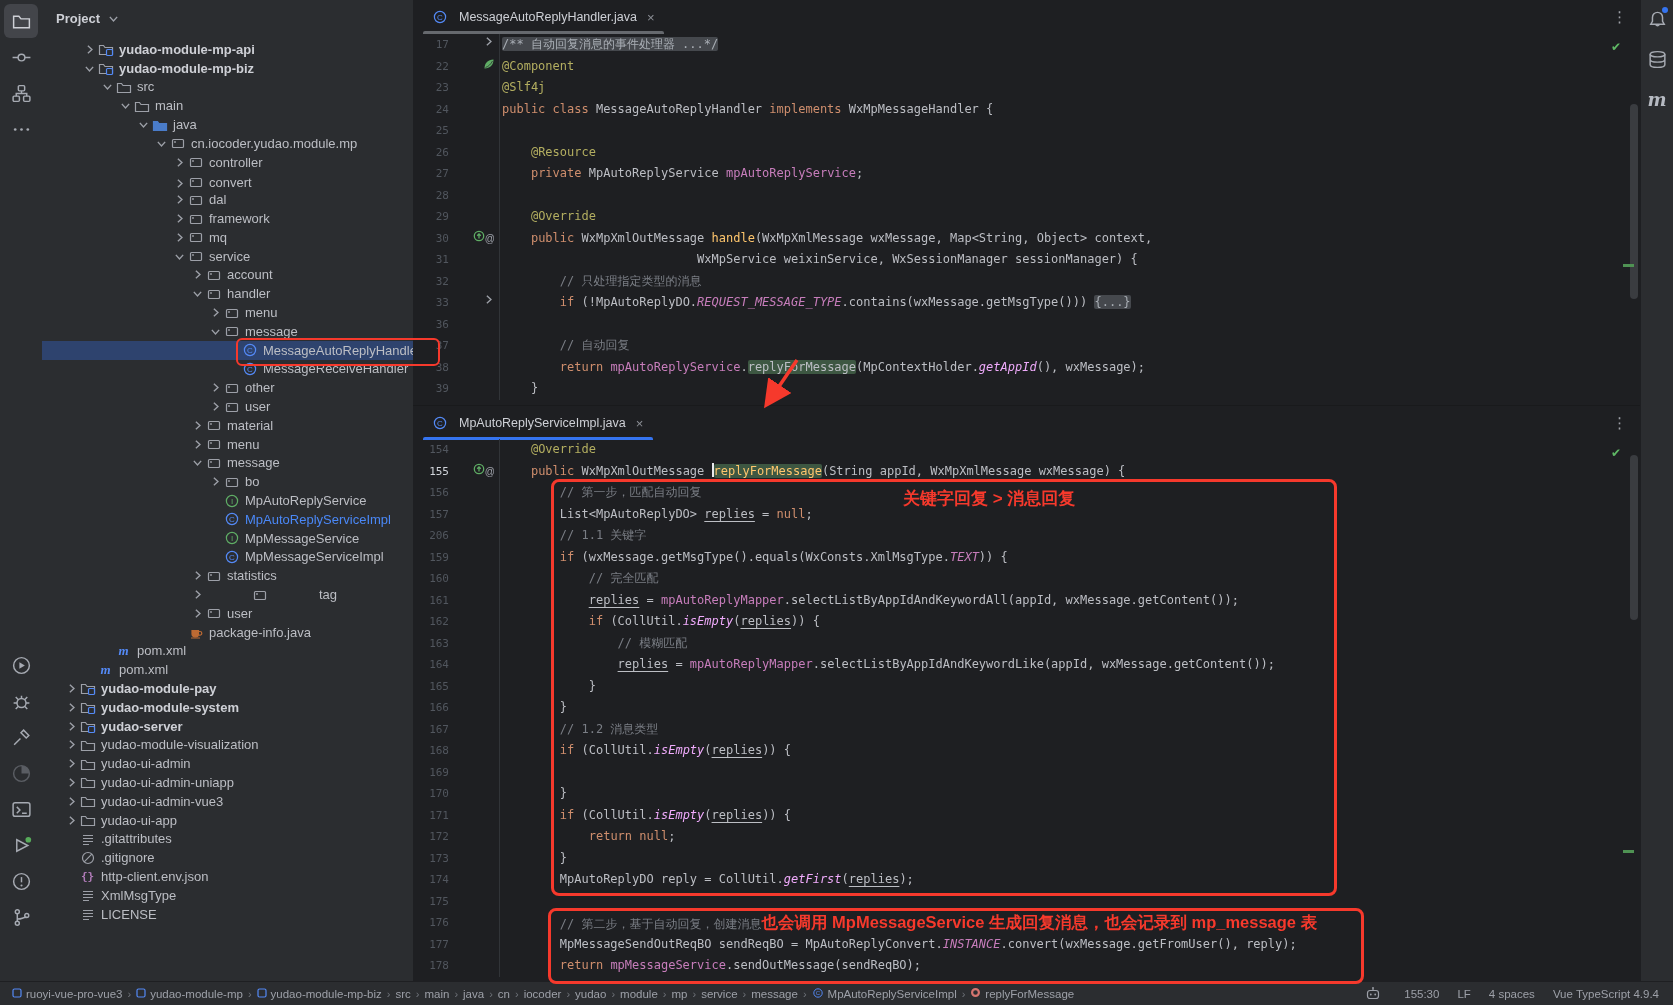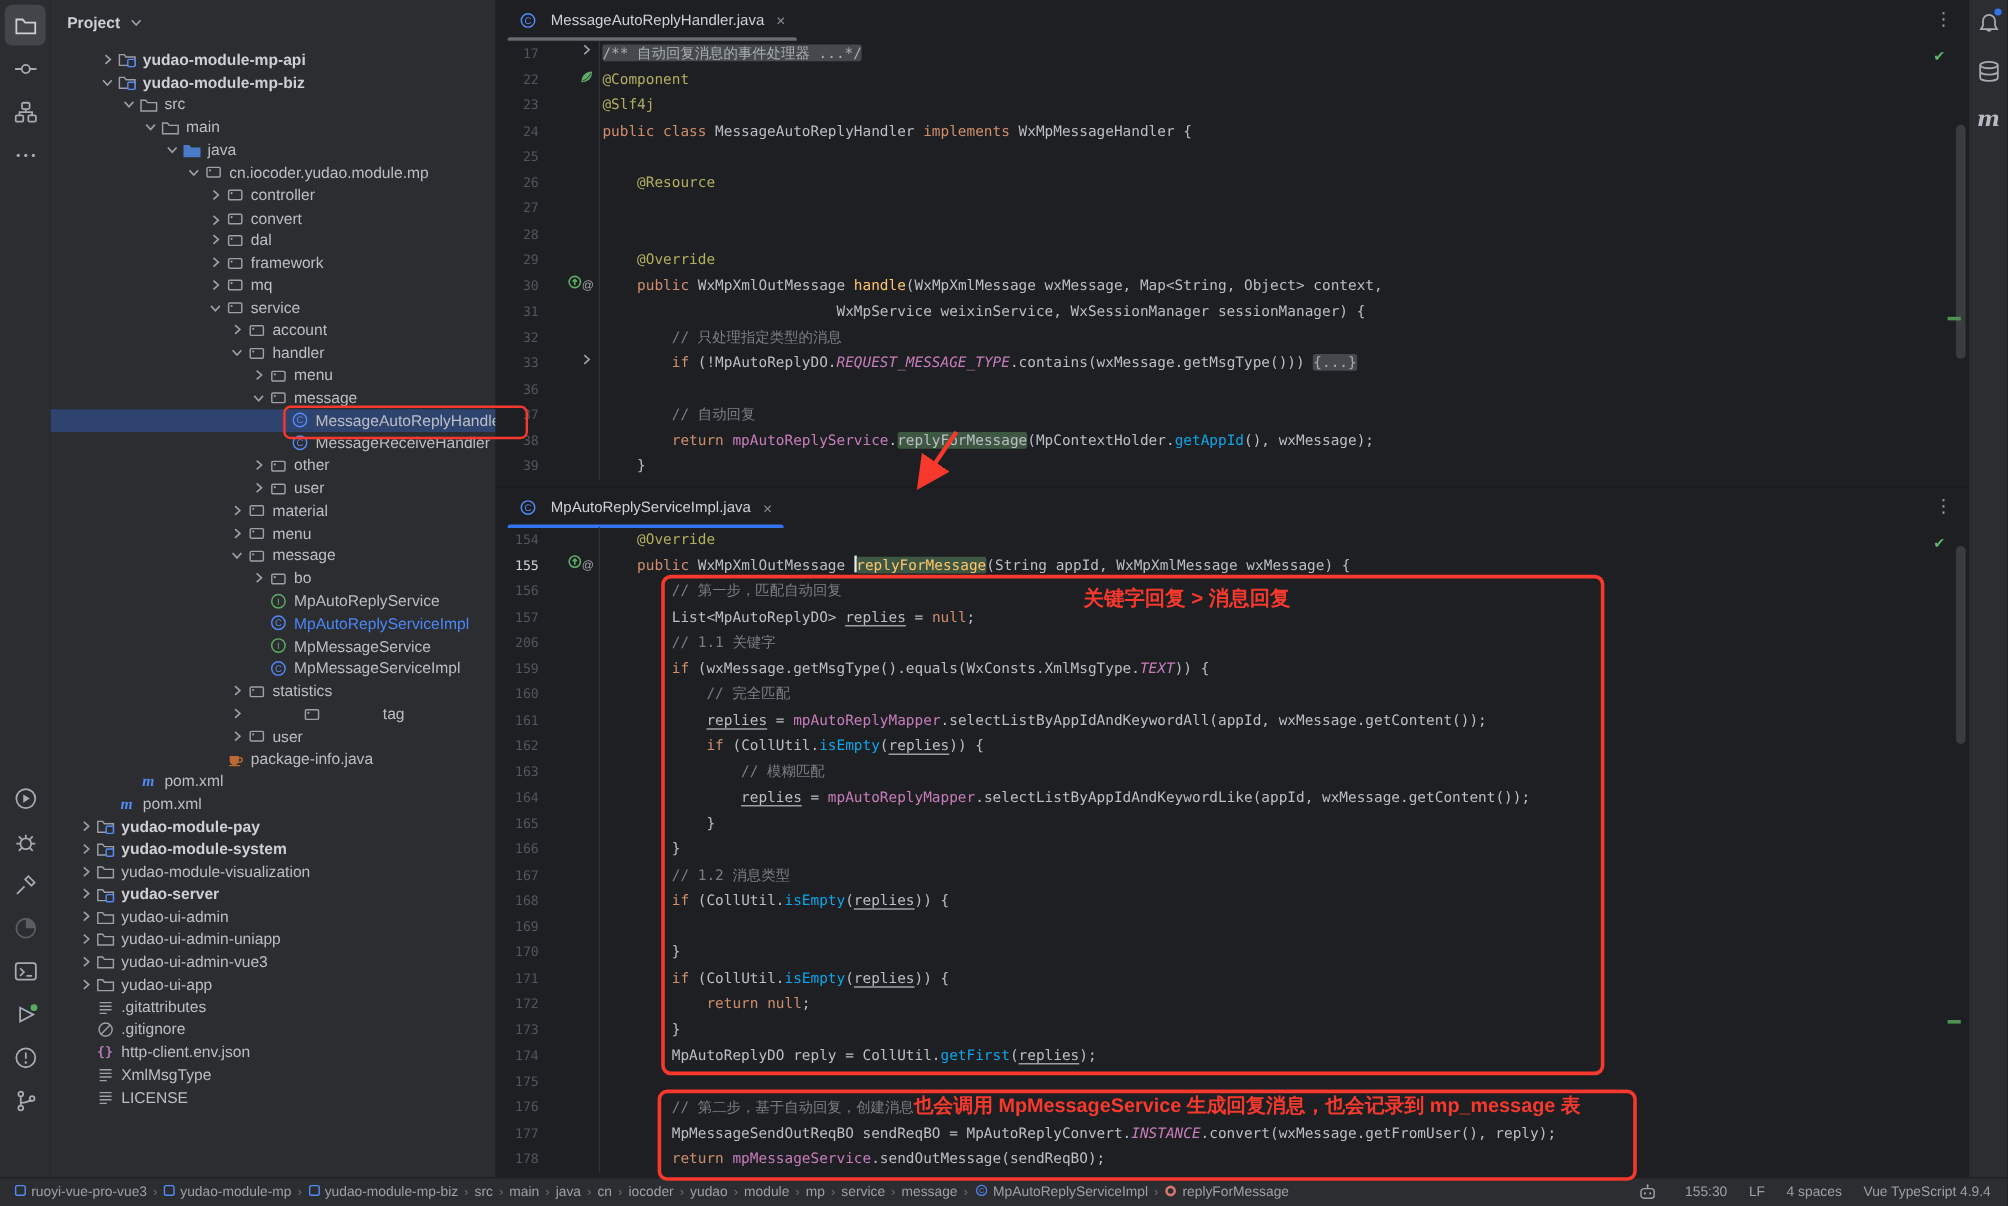--- a/index.html
+++ b/index.html
@@ -41,21 +41,21 @@
   .codearea{position:absolute;left:0;right:0;overflow:hidden}
   #code-top{top:34px;height:371px}
   #code-bottom{top:439px;bottom:0}
   .line{height:21.5px;line-height:21.5px;display:flex;font-family:"DejaVu Sans Mono",monospace;font-size:12px}
   .ln{width:36px;flex:none;text-align:right;color:#51565e;font-size:11px}
   .ln.cur{color:#d1d4da}
   .gut{width:46px;flex:none;position:relative;border-right:1px solid #313438;display:flex;align-items:center;justify-content:flex-end;padding-right:4px;gap:2px}
   .code{white-space:pre;padding-left:2px}
   .tk-k{color:#cf8e6d}.tk-a{color:#b3ae60}.tk-c{color:#7a7e85}.tk-t{color:#bcbec4}
   .tk-f{color:#c77dbb}.tk-sf{color:#c77dbb;font-style:italic}.tk-m{color:#ffc66d}
-  .tk-i{color:#0ea5e9;}
+  .tk-i{color:#f0abfc;font-style:italic}
   .tk-u{color:#bcbec4;text-decoration:underline;text-underline-offset:3px}
   .tk-fold{color:#a9aeb5;background:#45484d;border-radius:2px}
   .tk-hl{color:#bcbec4;background:#3d5742;border-radius:2px}
   .tk-mh{color:#ffc66d;background:#3d5742;border-radius:2px}
   .tk-cr{display:inline-block;width:0;height:14px;border-left:2px solid #e8eaed;vertical-align:-2px}
   .tk-red{color:#f6392c;font-weight:bold;font-size:16.5px;font-family:"Liberation Sans",sans-serif}
   .check{position:absolute;right:20px;color:#5fb865;font-size:12px;z-index:5}
   .sbar{position:absolute;right:3px;width:8px;border-radius:4px;background:rgba(159,164,173,.22)}
   .stripe-mark{position:absolute;right:7px;width:11px;height:3px;background:#4f9253}
   
@@ -624,46 +624,46 @@
           </svg>
         </span>
         <span class="t-ico">
           <svg width="16" height="16" viewBox="0 0 16 16" fill="none" stroke="#9da0a8" stroke-width="1.2">
             <path d="M1.5 4.5h4l1.5 2h7.5v7h-13z"></path>
             <rect x="8.5" y="8.5" width="6" height="6" rx="1" fill="#2b2d30" stroke="#548af7"></rect>
           </svg>
         </span>
         <span class="lbl">yudao-module-system</span>
       </div>
-      <div class="tree-row" style="padding-left: 22px;">
-        <span class="chev">
-          <svg width="13" height="13" viewBox="0 0 16 16" fill="none" stroke="#9da0a8" stroke-width="1.7">
-            <path d="M6 3.5l5 4.5-5 4.5"></path>
-          </svg>
-        </span>
-        <span class="t-ico">
-          <svg width="16" height="16" viewBox="0 0 16 16" fill="none" stroke="#9da0a8" stroke-width="1.2">
-            <path d="M1.5 4.5h4l1.5 2h7.5v7h-13z"></path>
-          </svg>
-        </span>
-        <span class="lbl">yudao-module-visualization</span>
-      </div>
       <div class="tree-row bold" style="padding-left: 22px;">
         <span class="chev">
           <svg width="13" height="13" viewBox="0 0 16 16" fill="none" stroke="#9da0a8" stroke-width="1.7">
             <path d="M6 3.5l5 4.5-5 4.5"></path>
           </svg>
         </span>
         <span class="t-ico">
           <svg width="16" height="16" viewBox="0 0 16 16" fill="none" stroke="#9da0a8" stroke-width="1.2">
             <path d="M1.5 4.5h4l1.5 2h7.5v7h-13z"></path>
             <rect x="8.5" y="8.5" width="6" height="6" rx="1" fill="#2b2d30" stroke="#548af7"></rect>
           </svg>
         </span>
         <span class="lbl">yudao-server</span>
+      </div>
+      <div class="tree-row" style="padding-left: 22px;">
+        <span class="chev">
+          <svg width="13" height="13" viewBox="0 0 16 16" fill="none" stroke="#9da0a8" stroke-width="1.7">
+            <path d="M6 3.5l5 4.5-5 4.5"></path>
+          </svg>
+        </span>
+        <span class="t-ico">
+          <svg width="16" height="16" viewBox="0 0 16 16" fill="none" stroke="#9da0a8" stroke-width="1.2">
+            <path d="M1.5 4.5h4l1.5 2h7.5v7h-13z"></path>
+          </svg>
+        </span>
+        <span class="lbl">yudao-module-visualization</span>
       </div>
       <div class="tree-row" style="padding-left: 22px;">
         <span class="chev">
           <svg width="13" height="13" viewBox="0 0 16 16" fill="none" stroke="#9da0a8" stroke-width="1.7">
             <path d="M6 3.5l5 4.5-5 4.5"></path>
           </svg>
         </span>
         <span class="t-ico">
           <svg width="16" height="16" viewBox="0 0 16 16" fill="none" stroke="#9da0a8" stroke-width="1.2">
             <path d="M1.5 4.5h4l1.5 2h7.5v7h-13z"></path>
@@ -808,20 +808,21 @@
         <span class="code"></span>
       </div>
       <div class="line">
         <span class="ln">26</span>
         <span class="gut"></span>
         <span class="code"><span class="tk-t">    </span><span class="tk-a">@Resource</span></span>
       </div>
       <div class="line">
         <span class="ln">27</span>
         <span class="gut"></span>
+        <span class="code"><span class="tk-t">    </span><span class="tk-k">private </span><span class="tk-t">MpAutoReplyService </span><span class="tk-f">mpAutoReplyService</span><span class="tk-t">;</span></span>
       </div>
       <div class="line">
         <span class="ln">28</span>
         <span class="gut"></span>
         <span class="code"></span>
       </div>
       <div class="line">
         <span class="ln">29</span>
         <span class="gut"></span>
         <span class="code"><span class="tk-t">    </span><span class="tk-a">@Override</span></span>

